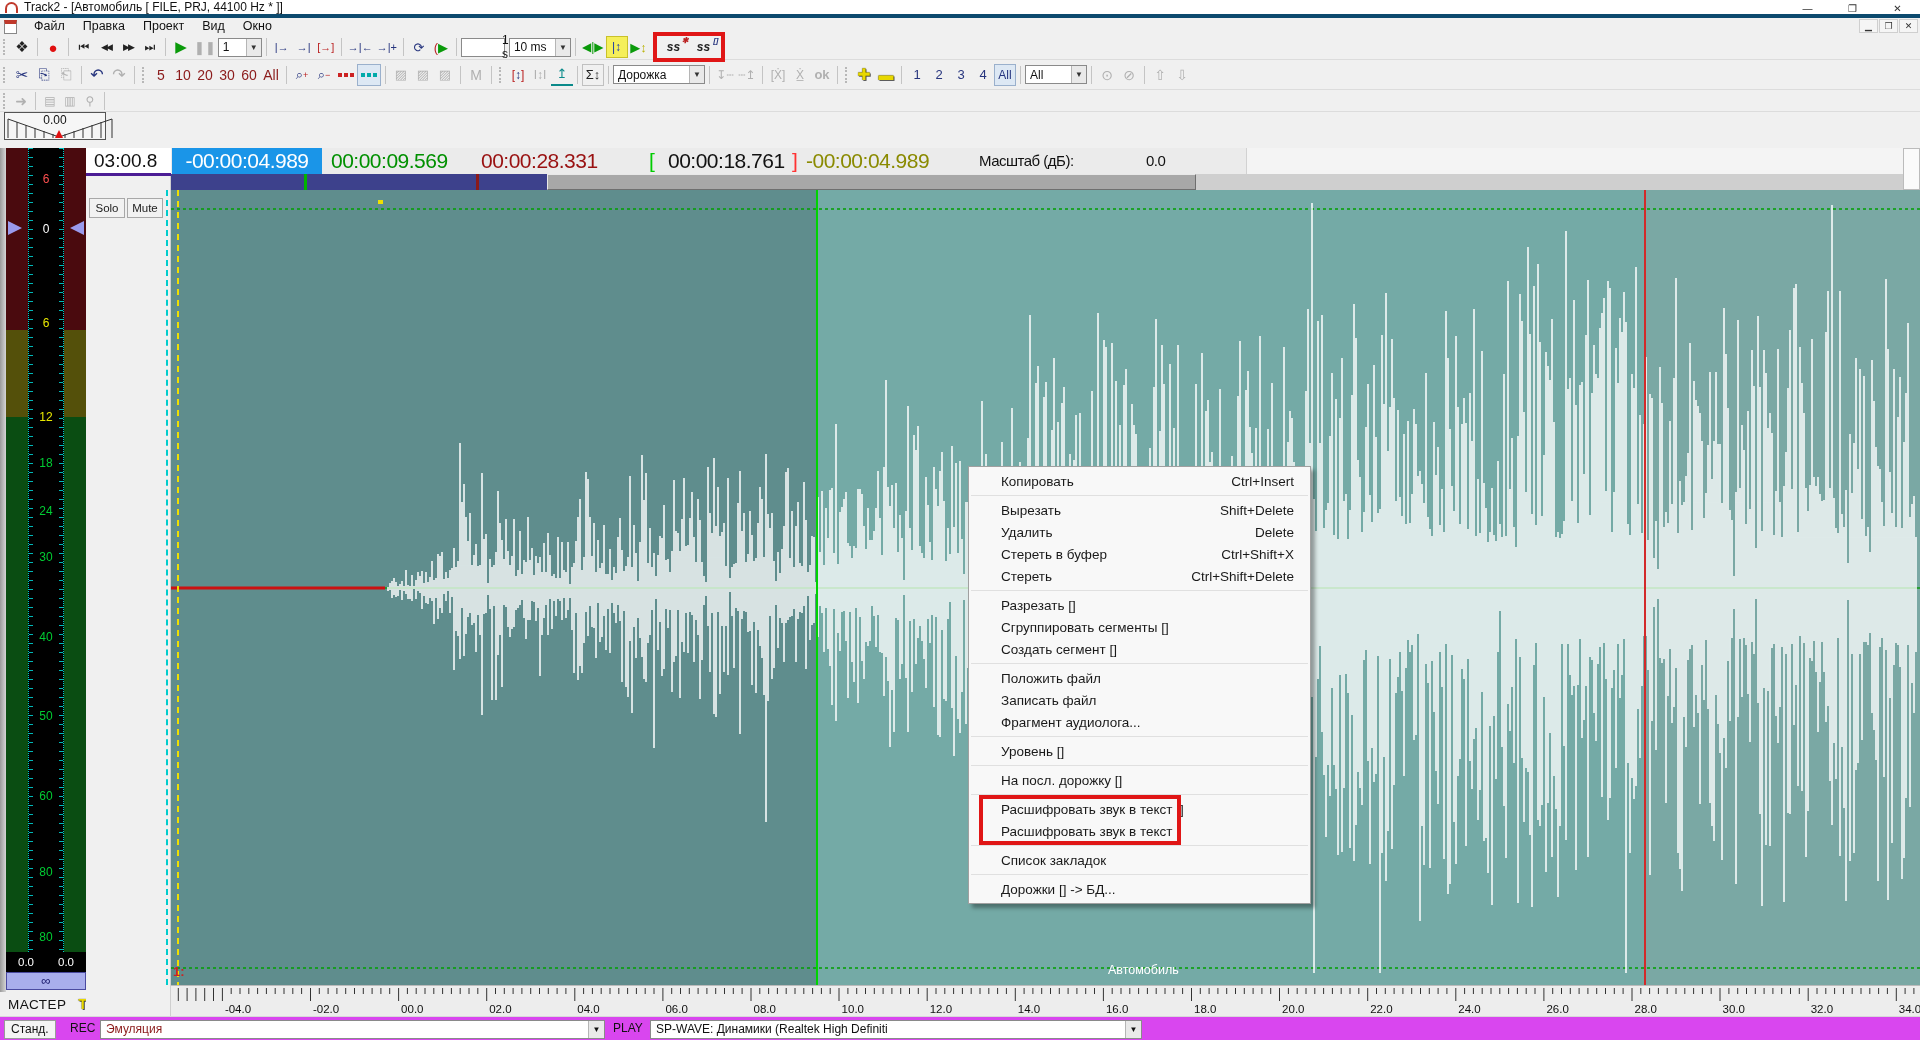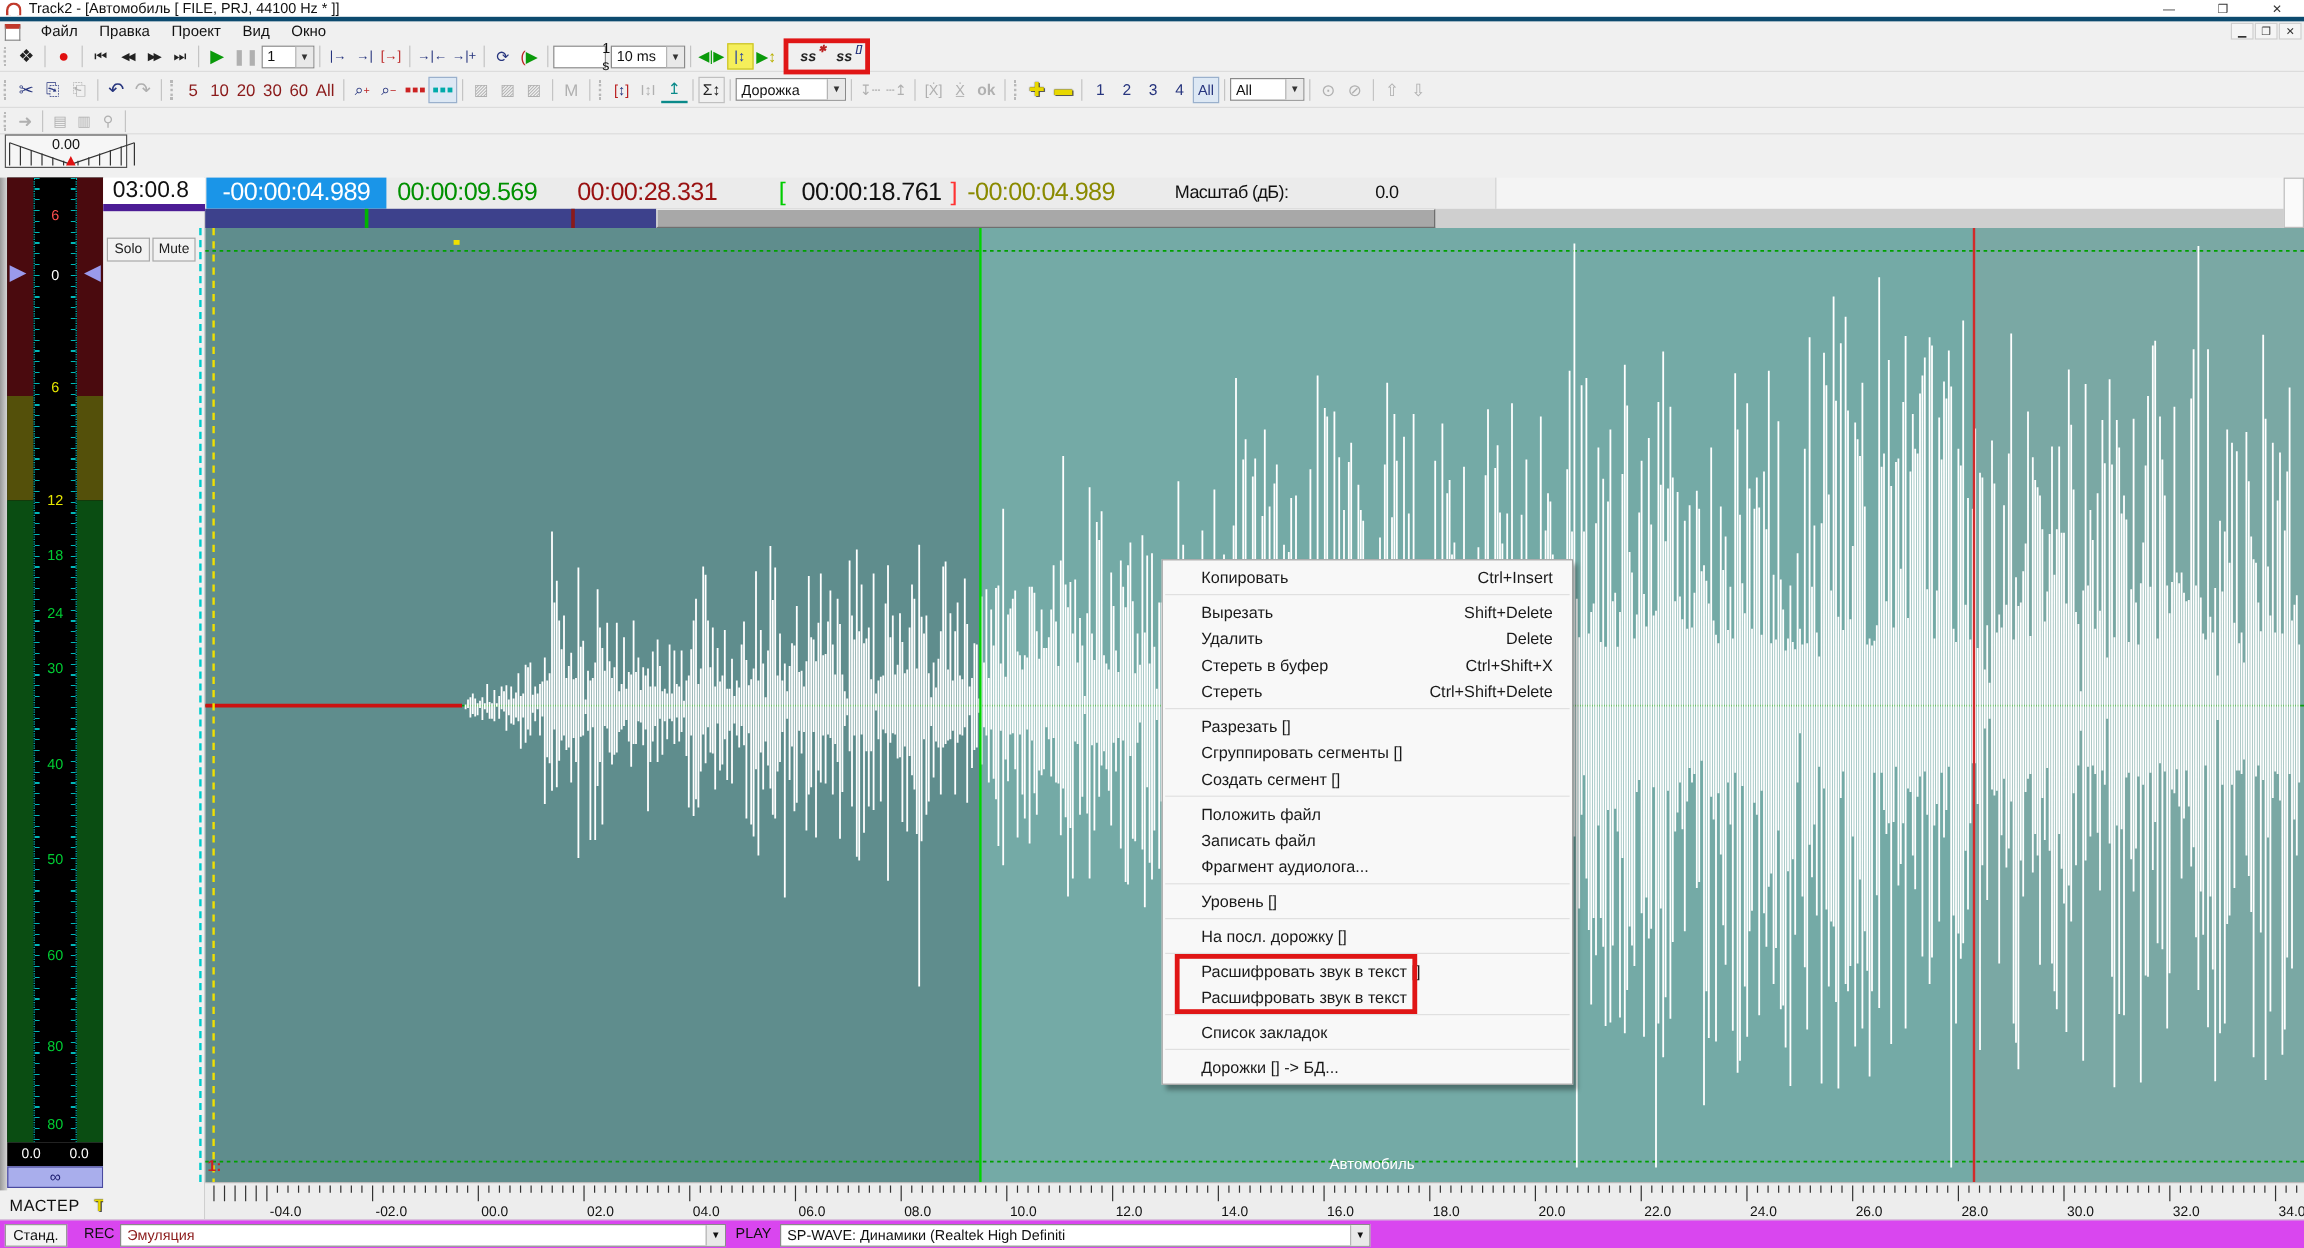--- a/index.html
+++ b/index.html
@@ -66,21 +66,21 @@
   .za-l { left:2px; border-left:14px solid #9a9aec; }
   .za-r { right:2px; border-right:14px solid #9a9aec; }
   .peakbox { left:6px; top:952px; width:80px; height:20px; background:#000; color:#fff; font-size:11.5px; display:flex; justify-content:space-around; align-items:center; }
   .infbox { left:6px; top:972px; width:80px; height:18px; background:#a9aeec; border:1px solid #4a4aa0; color:#16166a; text-align:center; font-size:13px; line-height:15px; }
   .masterrow { left:0; top:992px; width:171px; height:24px; background:#f0f0f0; display:flex; align-items:center; }
   .mastername { font-size:13.5px; color:#111; margin-left:8px; letter-spacing:.5px;}
   .yico { color:#e8d800; font-weight:bold; text-shadow:0 0 1px #000, 1px 1px 0 #555; margin-left:12px; font-size:14px; }
 
   
   .headcol { left:86px; top:148px; width:85px; height:868px; background:#f0f0f0; border-right:1px solid #cfcfcf;}
-  .timecell { left:86px; top:148px; width:85px; height:28px; background:#fff; border-bottom:6px solid #4c1d95; font-size:19px; color:#111; display:flex; align-items:center; padding-left:8px;}
+  .timecell { left:86px; top:148px; width:85px; height:28px; background:#fff; border-bottom:3px solid #4c1d95; font-size:19px; color:#111; display:flex; align-items:center; padding-left:8px;}
   .smbtn { top:198px; width:36px; height:20px; background:#f2f2f2; border:1px solid #a8a8a8; font-size:11.5px; color:#222; text-align:center; line-height:18px; }
 
   
   .timebar { left:171px; top:148px; width:1749px; height:26px; background:#ebebeb; }
   .tfield { position:absolute; top:0; height:26px; font-size:21px; letter-spacing:-0.5px; line-height:25px; white-space:nowrap; }
   .tb-lighter { position:absolute; left:1075px; top:0; height:26px; width:674px; background:#f4f4f4; border-left:1px solid #d2d2d2; }
 
   
   .overview { left:171px; top:174px; width:1749px; height:16px; background:#cfcfcf; }
   .ov-navy { position:absolute; left:0; top:0; width:376px; height:16px; background:#3d418c; }

